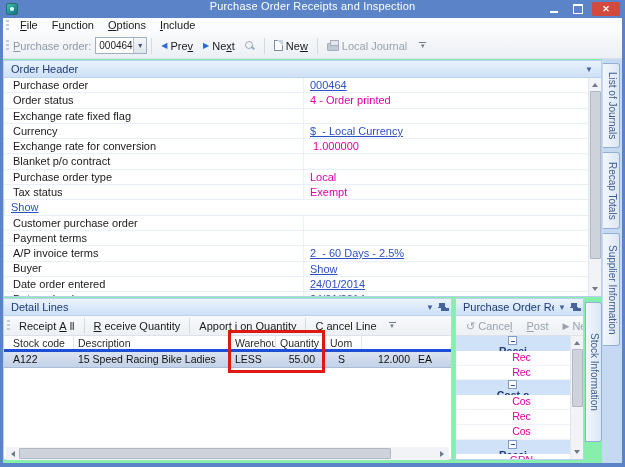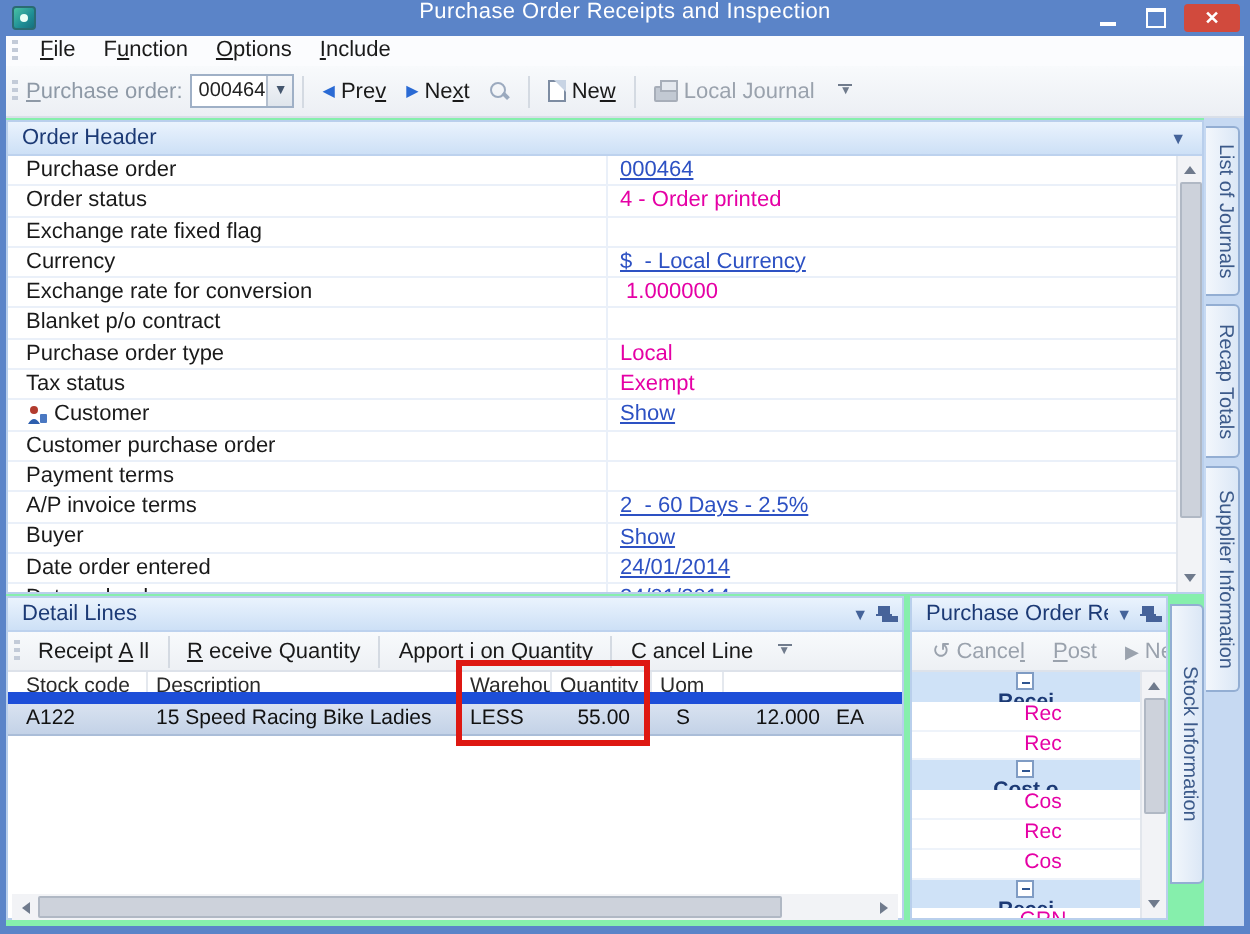--- a/index.html
+++ b/index.html
@@ -80,21 +80,21 @@
   .tri-right { width:0; height:0; border:3px solid transparent; border-left:4px solid #6f7a8c; margin-left:2px; }
   .sb-thumb-v { width:11px; margin:0 auto; background:#cdd2db; border:1px solid #b0b8c4; border-radius:1px; }
   .sb-track { flex:1; }
 
   
   .dl-panel { left:0; top:239px; width:449px; height:162px; }
   .dl-toolbar { position:absolute; top:17px; left:0; right:0; height:20px; background:linear-gradient(#f8fafc,#edf0f4);
                 border-bottom:1px solid #dde2ea; display:flex; align-items:center; }
   .dl-toolbar .tbtn { padding:1px 5px; }
   .grid-head { position:absolute; top:37px; left:0; right:0; height:16px; display:flex; padding-left:5px;
-               border-bottom:6px solid #1d4ed8; background:#fff; }
+               border-bottom:3px solid #1d4ed8; background:#fff; }
   .gh-cell { font-size:10.5px; color:#2a2a2a; line-height:15px; padding:0 4px 0 4px; border-right:1px solid #e4e8ee; white-space:nowrap; overflow:hidden; }
   .grid-row { position:absolute; top:53px; left:0; right:0; height:16px; display:flex; padding-left:5px;
               background:linear-gradient(#d9e2f0,#c3d2e7); border-bottom:1px solid #aabdd8; }
   .gr-cell { font-size:10.5px; color:#111; line-height:15px; padding:0 4px; white-space:nowrap; overflow:hidden; }
   .disc-cell { display:flex; justify-content:space-between; }
   .sb-h { position:absolute; left:2px; right:2px; top:148px; height:13px; background:#f2f3f6; display:flex; }
   .sb-thumb-h { height:11px; margin:auto 0; background:#cdd2db; border:1px solid #b0b8c4; border-radius:1px; }
 
   
   .rp-panel { left:452px; top:239px; width:129px; height:162px; }
@@ -237,28 +237,20 @@
               </span>
               <span class="oh-value v-val">Local</span>
             </div>
             <div class="oh-row">
               <span class="oh-label">
                 <span>Tax status</span>
               </span>
               <span class="oh-value v-val">Exempt</span>
             </div>
             <div class="oh-row">
-              <span class="oh-label">
-                <svg class="cust-ico" viewBox="0 0 11 11">
-                  <circle cx="4" cy="3" r="2" fill="#b23b2e"></circle>
-                  <path d="M1 10 q3 -5 6 0 z" fill="#2e5fae"></path>
-                  <rect x="7" y="5" width="3.5" height="4.5" rx="0.5" fill="#4a78c2"></rect>
-                </svg>
-                <span>Customer</span>
-              </span>
               <span class="oh-value v-link">Show</span>
             </div>
             <div class="oh-row">
               <span class="oh-label">
                 <span>Customer purchase order</span>
               </span>
               <span class="oh-value "></span>
             </div>
             <div class="oh-row">
               <span class="oh-label">

